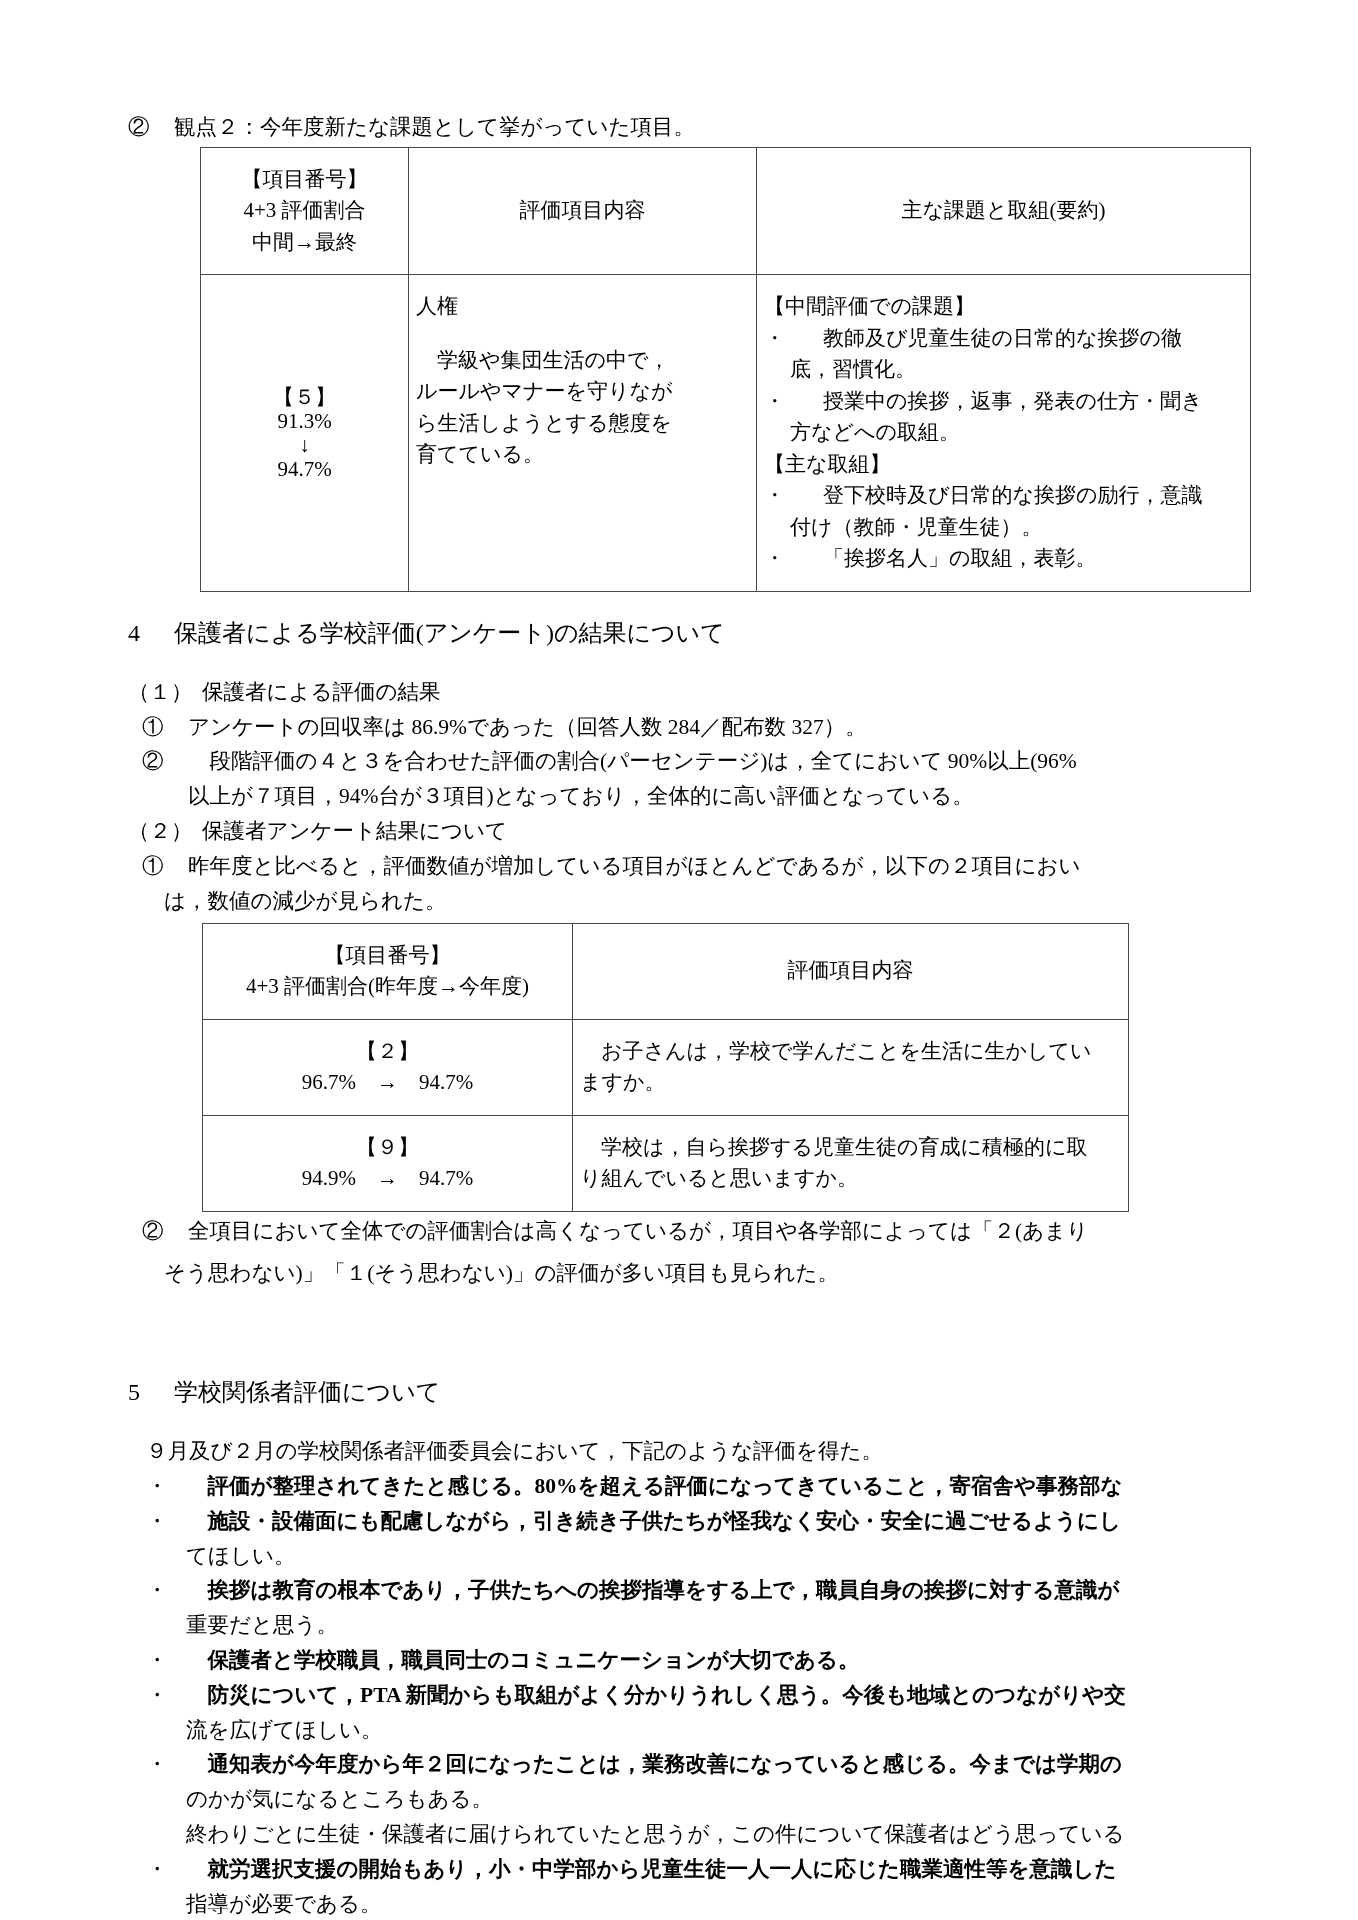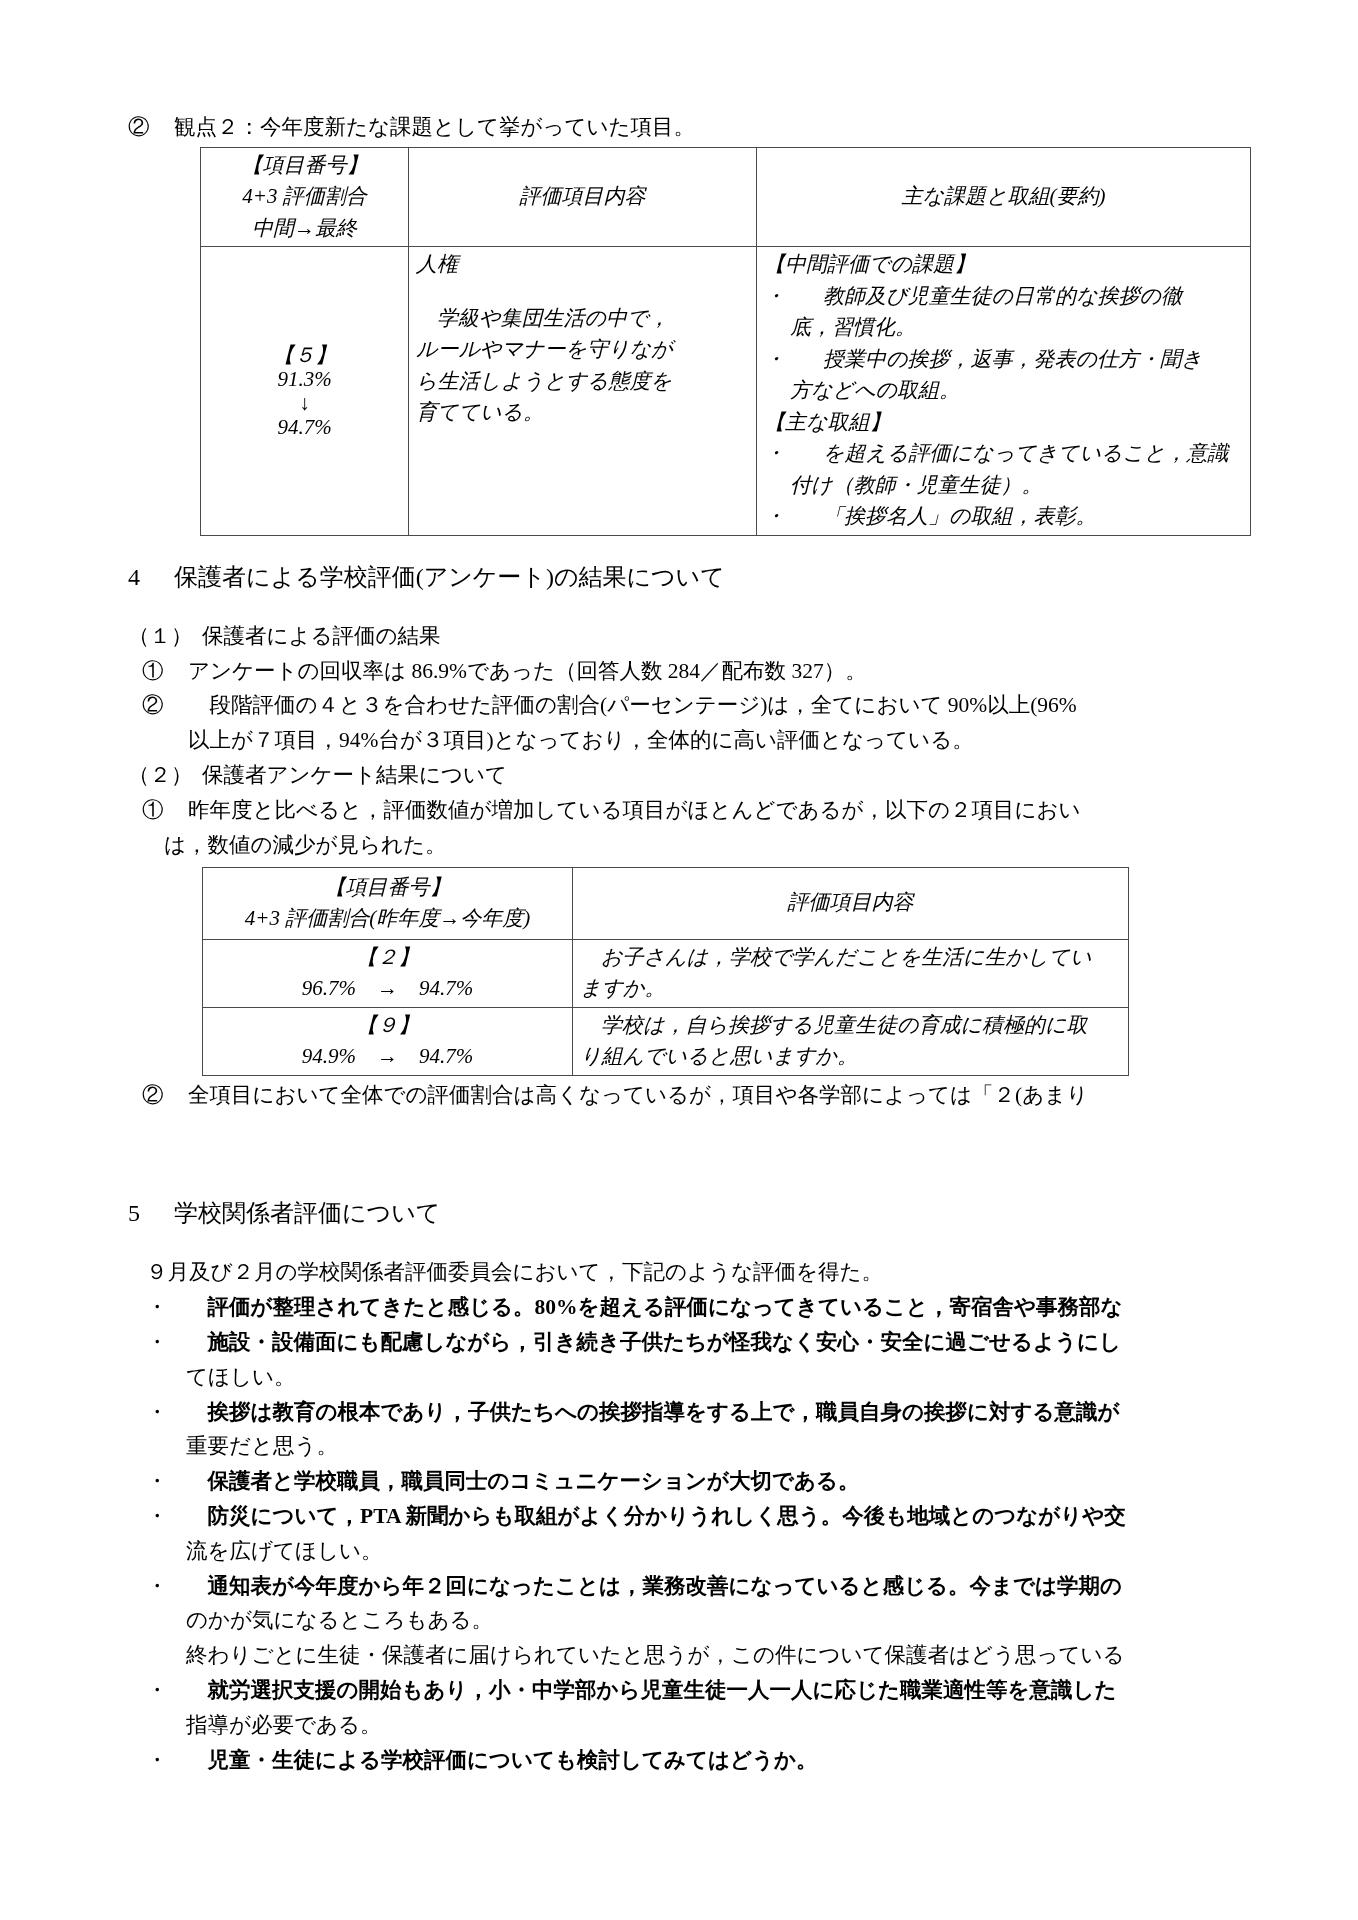--- a/index.html
+++ b/index.html
@@ -70,25 +70,24 @@
   
   table.doc-table {
     border-collapse: collapse;
     table-layout: fixed;
     font-size: 21px;
     line-height: 1.5;
   }
   table.doc-table td,
   table.doc-table th {
     border: 1px solid #4a4a4a;
-    padding: 2px 7px;
+    padding: 16px 7px;
     vertical-align: top;
     font-weight: normal;
     box-sizing: border-box;
-    font-style: italic;
   }
   .t1 { width: 1050px; margin: 2px 0 0 72px; }
   .t1 .c1 { width: 208px; }
   .t1 .c2 { width: 348px; }
   .t1 .c3 { width: 494px; }
   .t1 thead td { text-align: center; vertical-align: middle; height: 86px; }
   .t1 .body-c1 { text-align: center; vertical-align: middle; }
 
   .t2 { width: 926px; margin: 4px 0 0 74px; }
   .t2 .c1 { width: 370px; }
@@ -165,21 +164,21 @@
           <div class="minibullet">
             <span class="d">・</span>
             <span class="t">　授業中の挨拶，返事，発表の仕方・聞き</span>
           </div>
           <div style="padding-left:26px">方などへの取組。</div>
 
           <div>【主な取組】</div>
 
           <div class="minibullet">
             <span class="d">・</span>
-            <span class="t">　を超える評価になってきていること，意識</span>
+            <span class="t">　登下校時及び日常的な挨拶の励行，意識</span>
           </div>
           <div style="padding-left:26px">付け（教師・児童生徒）。</div>
 
           <div class="minibullet">
             <span class="d">・</span>
             <span class="t">　「挨拶名人」の取組，表彰。</span>
           </div>
         </td>
       </tr>
     </tbody>
@@ -256,20 +255,21 @@
           <div>り組んでいると思いますか。</div>
         </td>
       </tr>
     </tbody>
   </table>
 
   <div class="item-row" style="margin-top:2px">
     <span class="num">②</span>
     <span class="txt">全項目において全体での評価割合は高くなっているが，項目や各学部によっては「２(あまり</span>
   </div>
+  <div style="padding-left:36px;margin-top:8px">そう思わない)」「１(そう思わない)」の評価が多い項目も見られた。</div>
 
   <div class="gap-xl"></div>
   <div class="gap-m"></div>
 
   <div class="section-head">
     <span class="num">5</span>
     <span class="txt">学校関係者評価について</span>
   </div>
 
   <div class="gap-m"></div>

